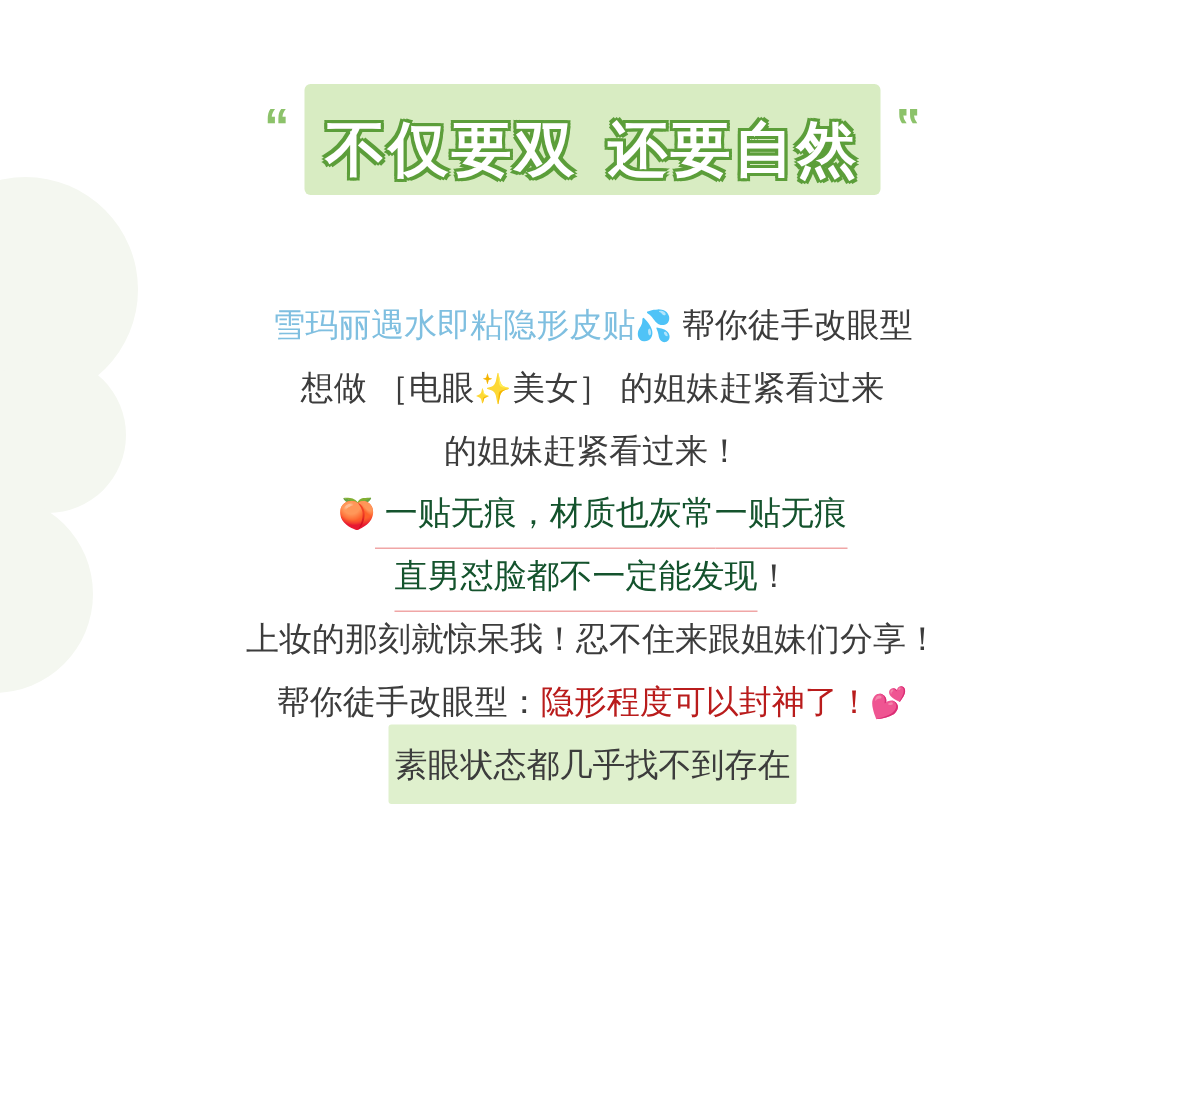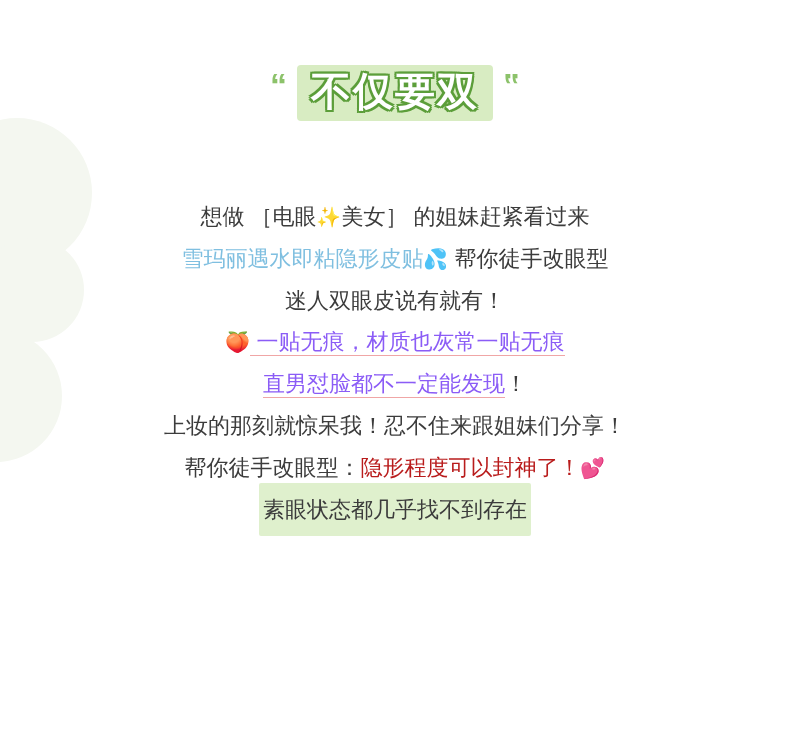--- a/index.html
+++ b/index.html
@@ -51,21 +51,21 @@
     line-height: 1;
     transform: translateY(-8px);
   }
   .quote.close { transform: translateY(-8px) scaleX(-1); }
 
   .headline-band {
     display: inline-flex;
     align-items: center;
     gap: 20px;
     background: #d8ecc2;
-    padding: 4px 14px 8px 14px;
+    padding: 22px 14px 8px 14px;
     border-radius: 4px;
   }
   .headline-text {
     font-family: "DejaVu Sans", sans-serif;
     font-size: 40px;
     font-weight: bold;
     color: #ffffff;
     letter-spacing: 2px;
     text-shadow:
       -2px 0 0 #5c9e3a,  2px 0 0 #5c9e3a,
@@ -84,23 +84,23 @@
   .line {
     text-align: center;
     font-size: 22px;
     color: #3c3c3c;
     line-height: 1.9;
     white-space: nowrap;
   }
   .line .em-blue   { color: #7fbfe0; }
   .line .em-green  { color: #b91c1c; }
   .line .em-ul {
-    color: #8b5cf6;
+    color: #14532d;
     border-bottom: 1.5px solid #f0a6a6;
-    padding-bottom: 1px;
+    padding-bottom: 11px;
   }
   .line .hl {
     background: #dff0cd;
     padding: 14px 4px;
     border-radius: 2px;
   }
   .emoji { font-size: 20px; }
 </style>
 </head>
 <body>
@@ -108,35 +108,36 @@
 <div class="blob b1"></div>
 <div class="blob b2"></div>
 <div class="blob b3"></div>
 
 <div class="page">
 
   <div class="headline">
     <span class="quote open">“</span>
     <span class="headline-band">
       <span class="headline-text">不仅要双</span>
+      <span class="headline-text">还要自然</span>
     </span>
     <span class="quote close">”</span>
   </div>
 
   <div class="body-copy">
 
     <div class="line">
+      <span class="em-blue">雪玛丽遇水即粘隐形皮贴</span><span class="emoji">💦</span><span> 帮你徒手改眼型</span>
+    </div>
+
+    <div class="line">
       <span>想做 ［电眼</span><span class="emoji">✨</span><span>美女］ 的姐妹赶紧看过来</span>
     </div>
 
-    <div class="line">
-      <span class="em-blue">雪玛丽遇水即粘隐形皮贴</span><span class="emoji">💦</span><span> 帮你徒手改眼型</span>
-    </div>
-
-    <div class="line">迷人双眼皮说有就有！</div>
+    <div class="line">的姐妹赶紧看过来！</div>
 
     <div class="line">
       <span class="emoji">🍑</span><span class="em-ul"> 一贴无痕，材质也灰常</span><span class="em-ul">一贴无痕</span>
     </div>
 
     <div class="line">
       <span class="em-ul">直男怼脸都不一定能发现</span><span>！</span>
     </div>
 
     <div class="line">上妆的那刻就惊呆我！忍不住来跟姐妹们分享！</div>

